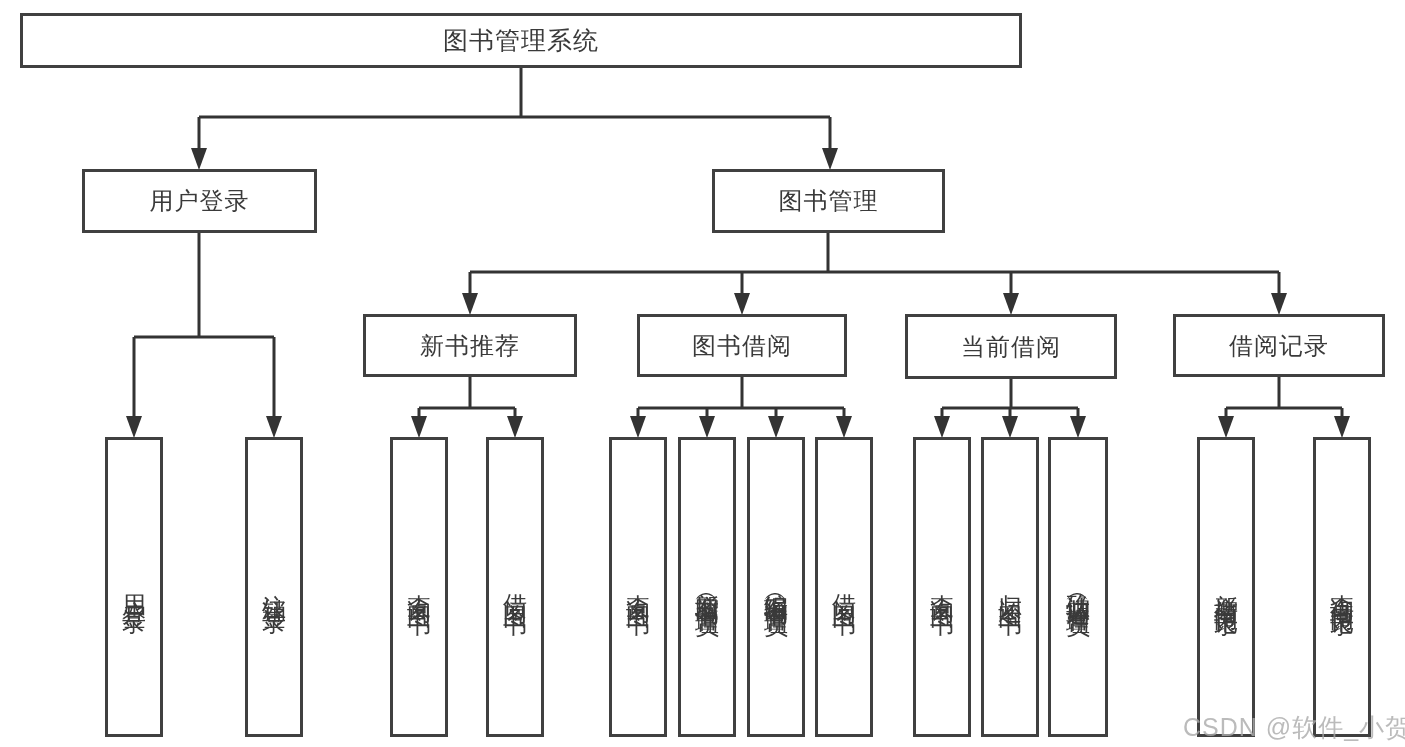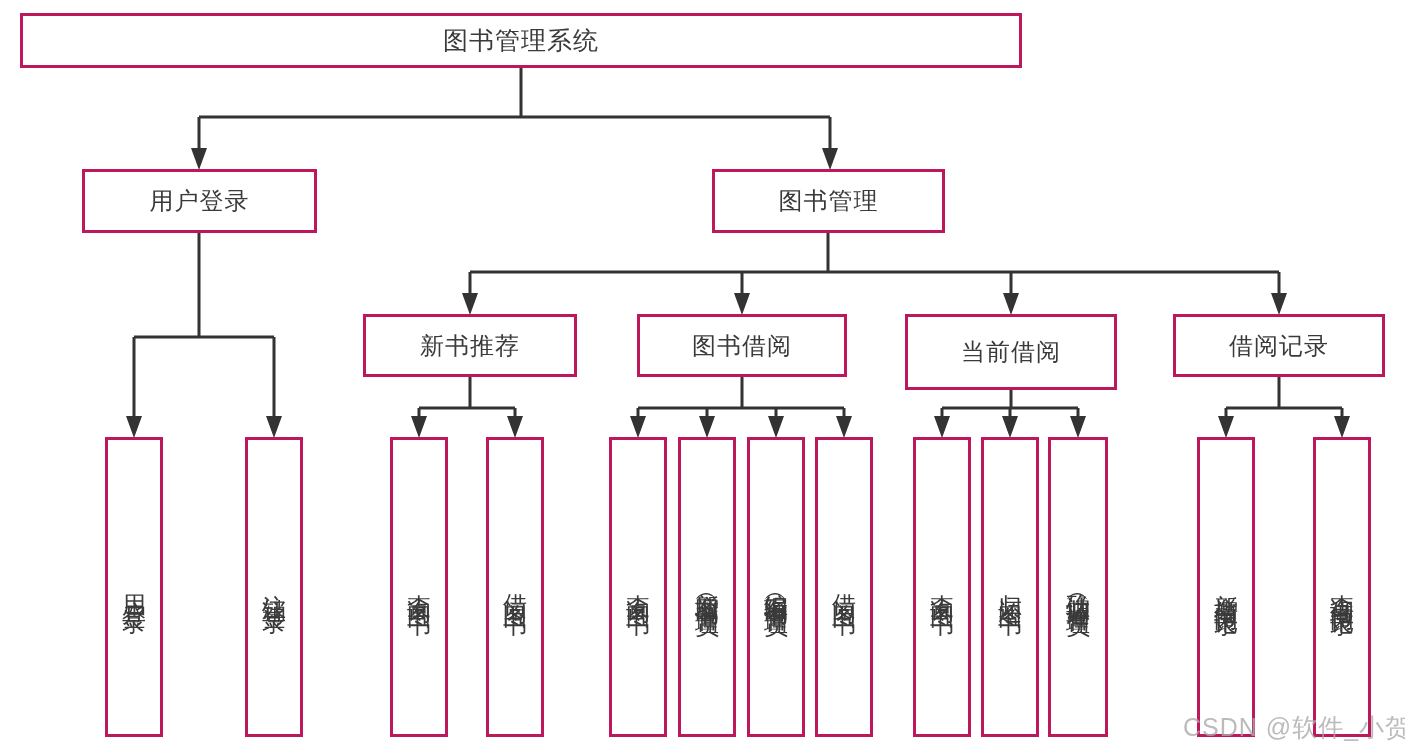--- a/index.html
+++ b/index.html
@@ -6,21 +6,21 @@
   #canvas{
     position:relative;
     width:1405px;height:747px;
     background:#ffffff;
     font-family:"Liberation Sans","DejaVu Sans",sans-serif;
     overflow:hidden;
   }
   .box{
     position:absolute;
     background:#ffffff;
-    border:3px solid #be185d;
+    border:3px solid #404040;
     box-sizing:border-box;
     display:flex;
     align-items:center;
     justify-content:center;
     color:#3a3a3a;
     font-size:24px;
     letter-spacing:1px;
     z-index:2;
   }
   .hbox{line-height:1;}
@@ -29,21 +29,21 @@
     letter-spacing:6px;
     font-size:24px;
     line-height:1;
   }
   .leaf span{display:block;}
   #root-box{left:20px;top:13px;width:1002px;height:55px;font-size:25px;}
   #lv2-user-login{left:82px;top:169px;width:235px;height:64px;}
   #lv2-book-mgmt{left:712px;top:169px;width:233px;height:64px;}
   #lv3-new-book{left:363px;top:314px;width:214px;height:63px;}
   #lv3-book-borrow{left:637px;top:314px;width:210px;height:63px;}
-  #lv3-current-borrow{left:905px;top:314px;width:212px;height:76px;}
+  #lv3-current-borrow{left:905px;top:314px;width:212px;height:65px;}
   #lv3-borrow-record{left:1173px;top:314px;width:212px;height:63px;}
   .leaf{top:437px;width:58px;height:300px;}
   #leaf-login{left:105px;}
   #leaf-logout{left:245px;}
   #leaf-nb-query{left:390px;}
   #leaf-nb-borrow{left:486px;}
   #leaf-bb-query{left:609px;}
   #leaf-bb-add{left:678px;letter-spacing:3px;}
   #leaf-bb-edit{left:747px;letter-spacing:3px;}
   #leaf-bb-borrow{left:815px;}

